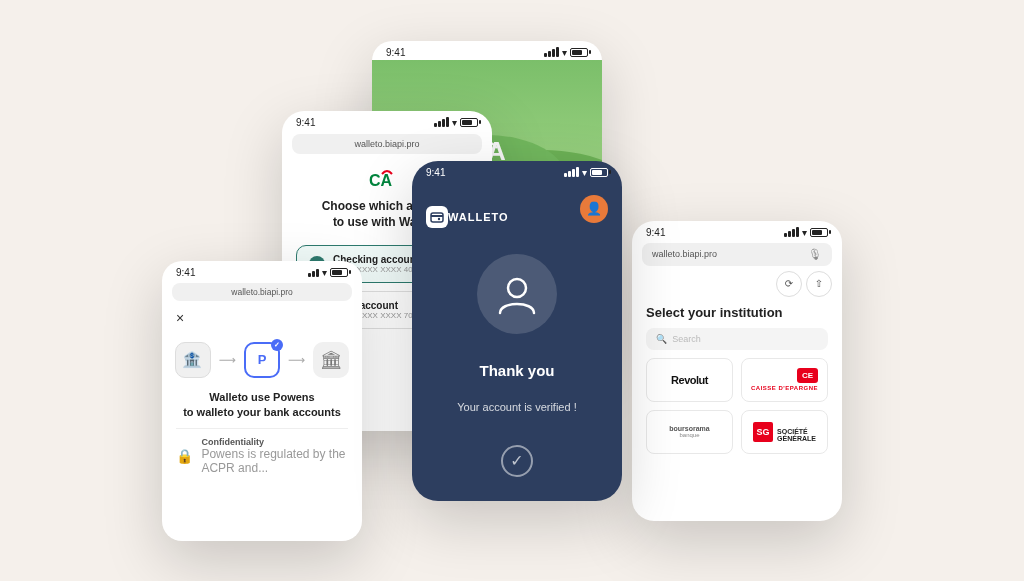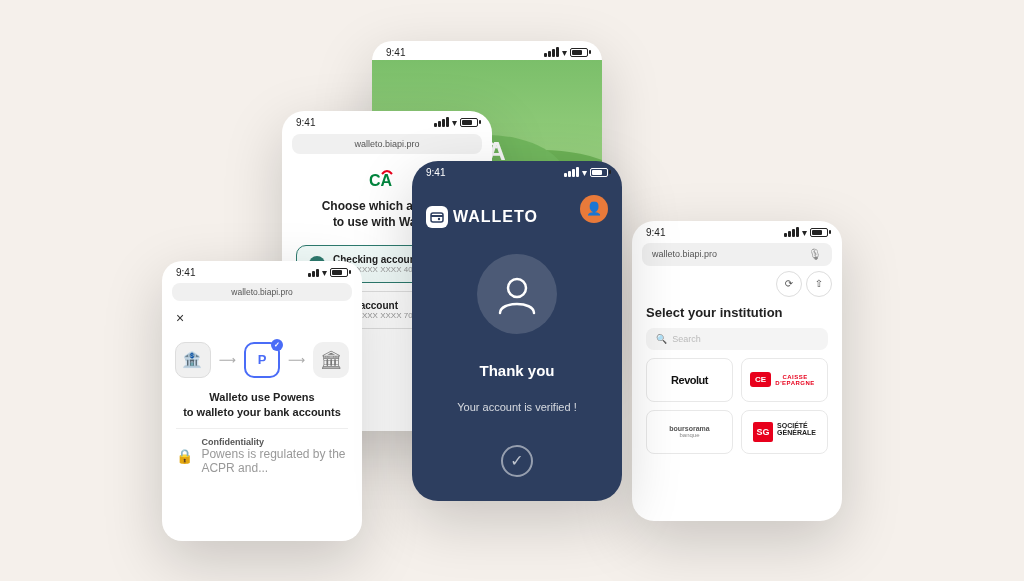--- a/index.html
+++ b/index.html
@@ -227,23 +227,22 @@
     .walleto-header {
       display: flex;
       justify-content: space-between;
       align-items: center;
       padding: 10px 14px 6px;
     }
 
     .walleto-logo {
       display: flex;
       align-items: center;
-      gap: 5px;
       color: #fff;
-      font-size: 16px;
+      font-size: 11px;
       font-weight: 700;
       letter-spacing: 1px;
       margin-top: 16px;
     }
 
     .walleto-icon-box {
       width: 22px;
       height: 22px;
       border-radius: 6px;
       background: #fff;
@@ -531,22 +530,22 @@
 
     .revolut-logo {
       font-size: 11px;
       font-weight: 700;
       color: #111;
       letter-spacing: -0.5px;
     }
 
     .ce-logo {
       display: flex;
-      flex-direction: row;
-      align-items: flex-start;
+      flex-direction: column;
+      align-items: flex-end;
     }
 
     .ce-red-box {
       background: #e8001c;
       color: #fff;
       padding: 3px 5px;
       border-radius: 3px;
       font-size: 8px;
       font-weight: 700;
     }
@@ -572,21 +571,21 @@
       font-weight: 600;
     }
 
     .boursorama-sub {
       font-size: 6px;
       color: #888;
     }
 
     .sg-logo {
       display: flex;
-      align-items: flex-start;
+      align-items: flex-end;
       gap: 4px;
     }
 
     .sg-red-block {
       width: 20px;
       height: 20px;
       background: #e8001c;
       border-radius: 2px;
       display: flex;
       align-items: center;

